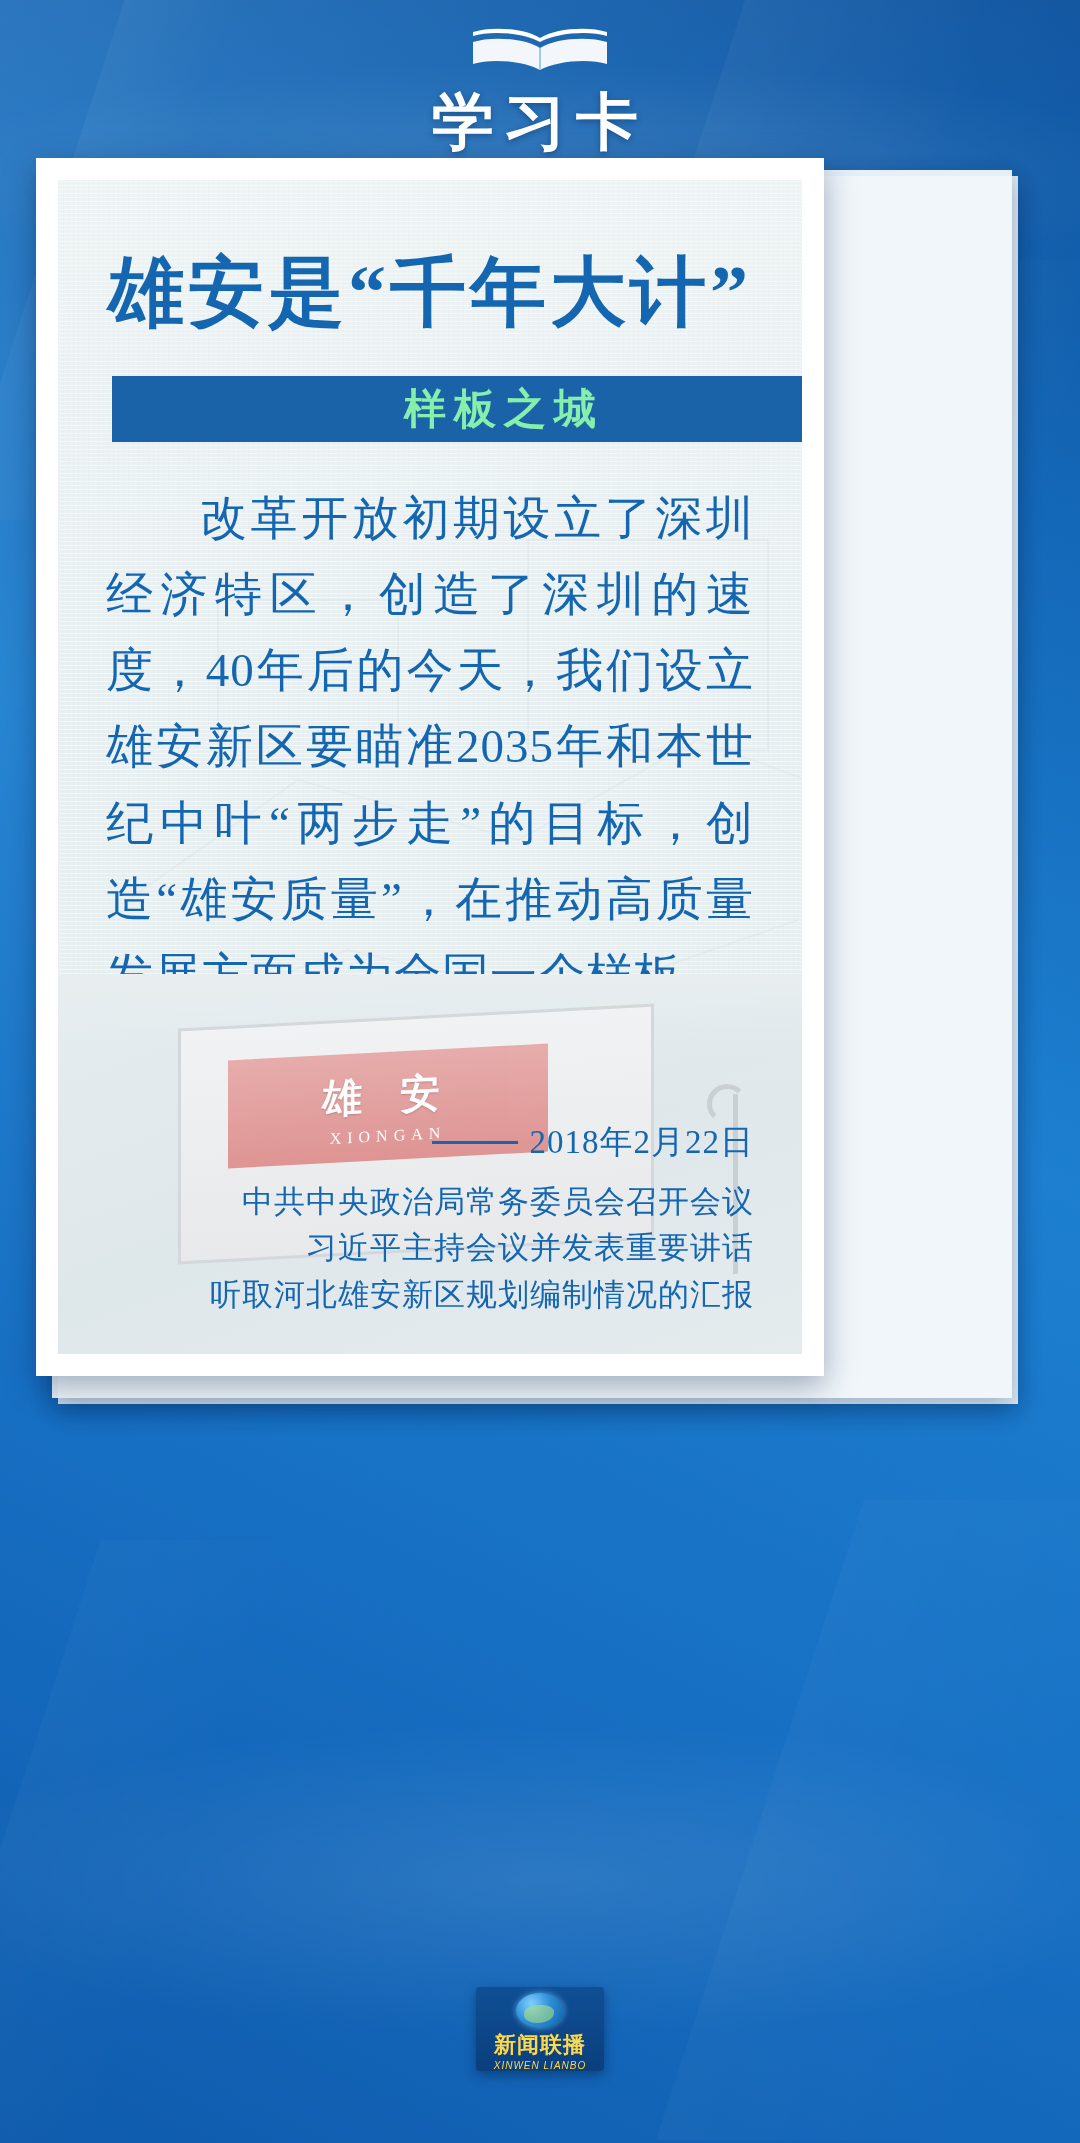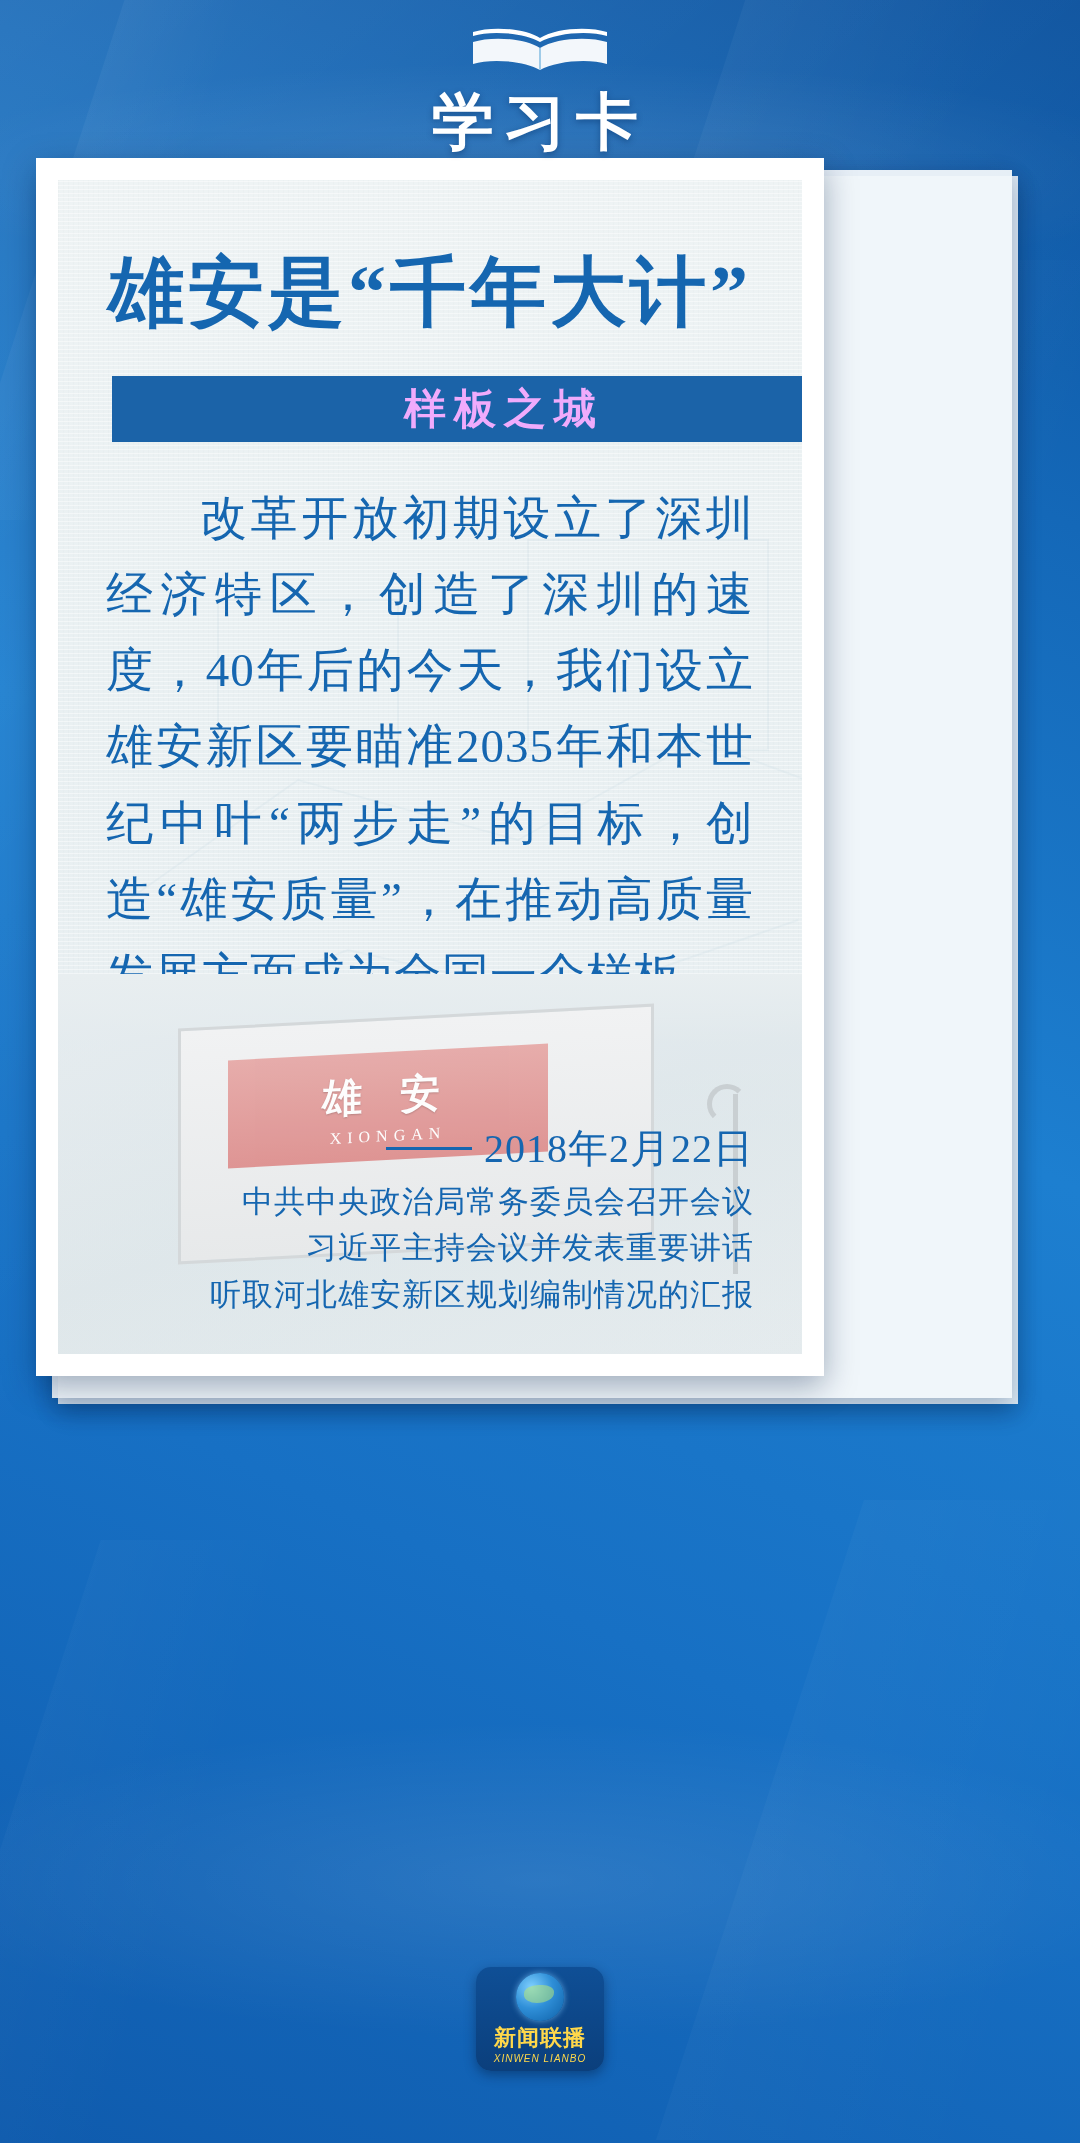--- a/index.html
+++ b/index.html
@@ -136,21 +136,21 @@
     left: 54px;
     top: 196px;
     width: 784px;
     height: 66px;
     background: #1b63a8;
     display: flex;
     align-items: center;
     justify-content: center;
   }
   .subtitle-bar .subtitle-text {
-    color: #f0abfc;
+    color: #86efac;
     font-size: 42px;
     font-weight: bold;
     letter-spacing: 8px;
     font-family: "Liberation Serif", serif;
   }
 
   .body-text {
     position: absolute;
     left: 48px;
     right: 48px;
@@ -248,40 +248,40 @@
     font-size: 31px;
     line-height: 1.5;
     font-family: "Liberation Serif", serif;
     letter-spacing: 1px;
   }
   .attribution .date-line {
     display: flex;
     align-items: center;
     justify-content: flex-end;
     gap: 12px;
-    margin-bottom: 0;
-    font-size: 40px;
+    margin-bottom: 11px;
+    font-size: 33px;
   }
   .attribution .dash {
     display: inline-block;
     width: 86px;
     height: 3px;
     background: #1566b0;
   }
 
   
   .footer-logo {
     position: absolute;
     left: 50%;
     transform: translateX(-50%);
     bottom: 72px;
     width: 128px;
-    height: 104px;
+    height: 84px;
     background: linear-gradient(180deg, #0f4f96 0%, #0b3f7c 100%);
-    border-radius: 15px;
+    border-radius: 4px;
     box-shadow: 0 4px 12px rgba(0,20,50,0.4);
     overflow: hidden;
     display: flex;
     flex-direction: column;
     align-items: center;
     justify-content: flex-start;
     padding-top: 6px;
     box-sizing: border-box;
   }
   .footer-globe {

